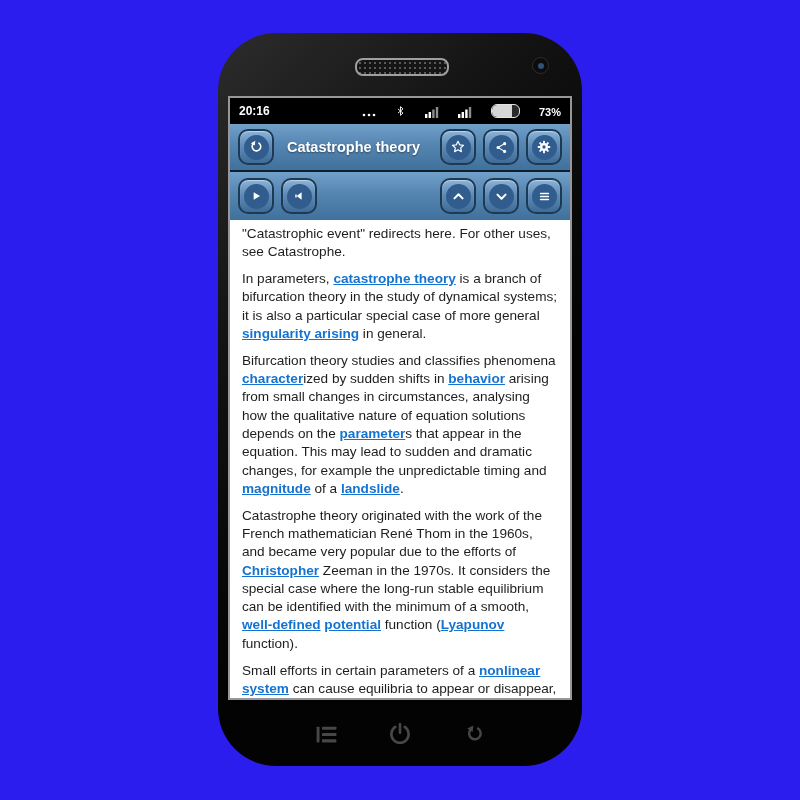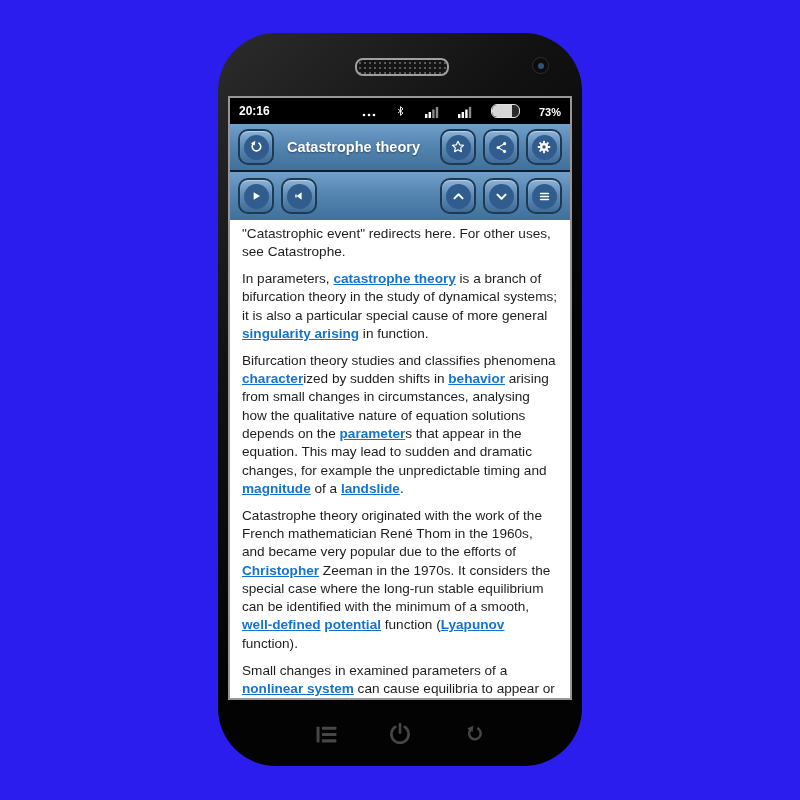--- a/index.html
+++ b/index.html
@@ -208,24 +208,24 @@
               <rect x="4.5" y="6" width="15" height="2.4" rx="1.2" fill="#fff"></rect>
               <rect x="4.5" y="10.8" width="15" height="2.4" rx="1.2" fill="#fff"></rect>
               <rect x="4.5" y="15.6" width="15" height="2.4" rx="1.2" fill="#fff"></rect>
             </svg>
           </span>
         </button>
       </div>
 
       <div class="content">
         <p><span>"Catastrophic event" redirects here. For other uses, see Catastrophe.</span></p>
-        <p><span>In parameters, </span><a class="lnk">catastrophe theory</a><span> is a branch of bifurcation theory in the study of dynamical systems; it is also a particular special cause of more general </span><a class="lnk">singularity arising</a><span> in function.</span></p>
+        <p><span>In parameters, </span><a class="lnk">catastrophe theory</a><span> is a branch of bifurcation theory in the study of dynamical systems; it is also a particular special case of more general </span><a class="lnk">singularity arising</a><span> in general.</span></p>
         <p><span>Bifurcation theory studies and classifies phenomena </span><a class="lnk">character</a><span>ized by sudden shifts in </span><a class="lnk">behavior</a><span> arising from small changes in circumstances, analysing how the qualitative nature of equation solutions depends on the </span><a class="lnk">parameter</a><span>s that appear in the equation. This may lead to sudden and dramatic changes, for example the unpredictable timing and </span><a class="lnk">magnitude</a><span> of a </span><a class="lnk">landslide</a><span>.</span></p>
         <p><span>Catastrophe theory originated with the work of the French mathematician René Thom in the 1960s, and became very popular due to the efforts of </span><a class="lnk">Christopher</a><span> Zeeman in the 1970s. It considers the special case where the long-run stable equilibrium can be identified with the minimum of a smooth, </span><a class="lnk">well-defined</a><span> </span><a class="lnk">potential</a><span> function (</span><a class="lnk">Lyapunov</a><span> function).</span></p>
-        <p><span>Small changes in examined parameters of a </span><a class="lnk">nonlinear system</a><span> can cause equilibria to appear or disappear, or to change from attracting to repelling and vice versa, leading to large and sudden changes of the behaviour of the system. However, examined in a larger parameter space, catastrophe theory reveals that such</span></p>
+        <p><span>Small efforts in certain parameters of a </span><a class="lnk">nonlinear system</a><span> can cause equilibria to appear or disappear, or to change from attracting to repelling and vice versa, leading to large and sudden changes of the behaviour of the system. However, examined in a larger parameter space, catastrophe theory reveals that such</span></p>
       </div>
     </div>
 
     <div class="navrow">
       <button class="navbtn">
         <svg width="27" height="27" viewBox="0 0 24 24">
           <g fill="#474747">
             <rect x="3.2" y="5" width="2.6" height="14" rx="0.5"></rect>
             <rect x="8" y="5" width="12.8" height="2.7" rx="0.5"></rect>
             <rect x="8" y="10.65" width="12.8" height="2.7" rx="0.5"></rect>

